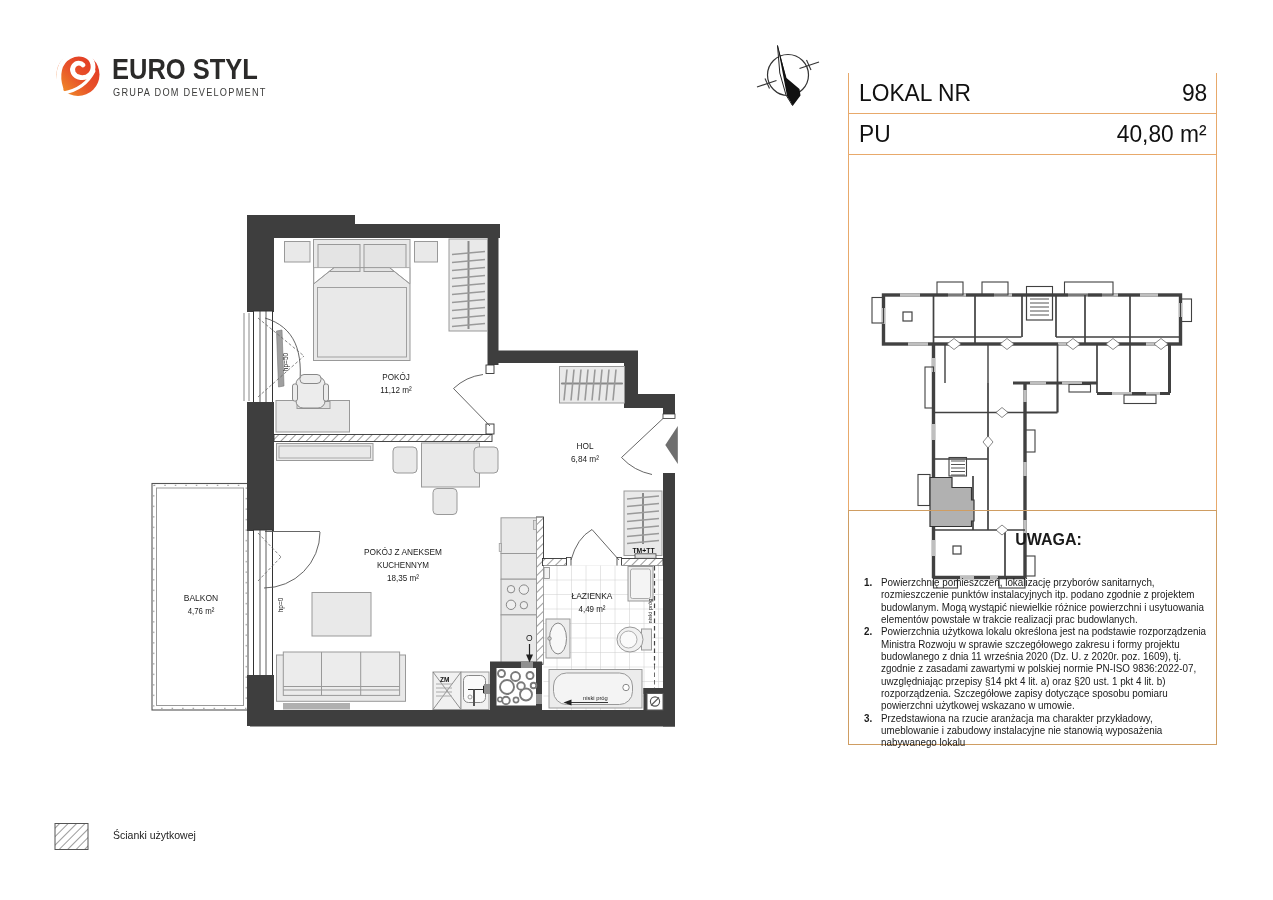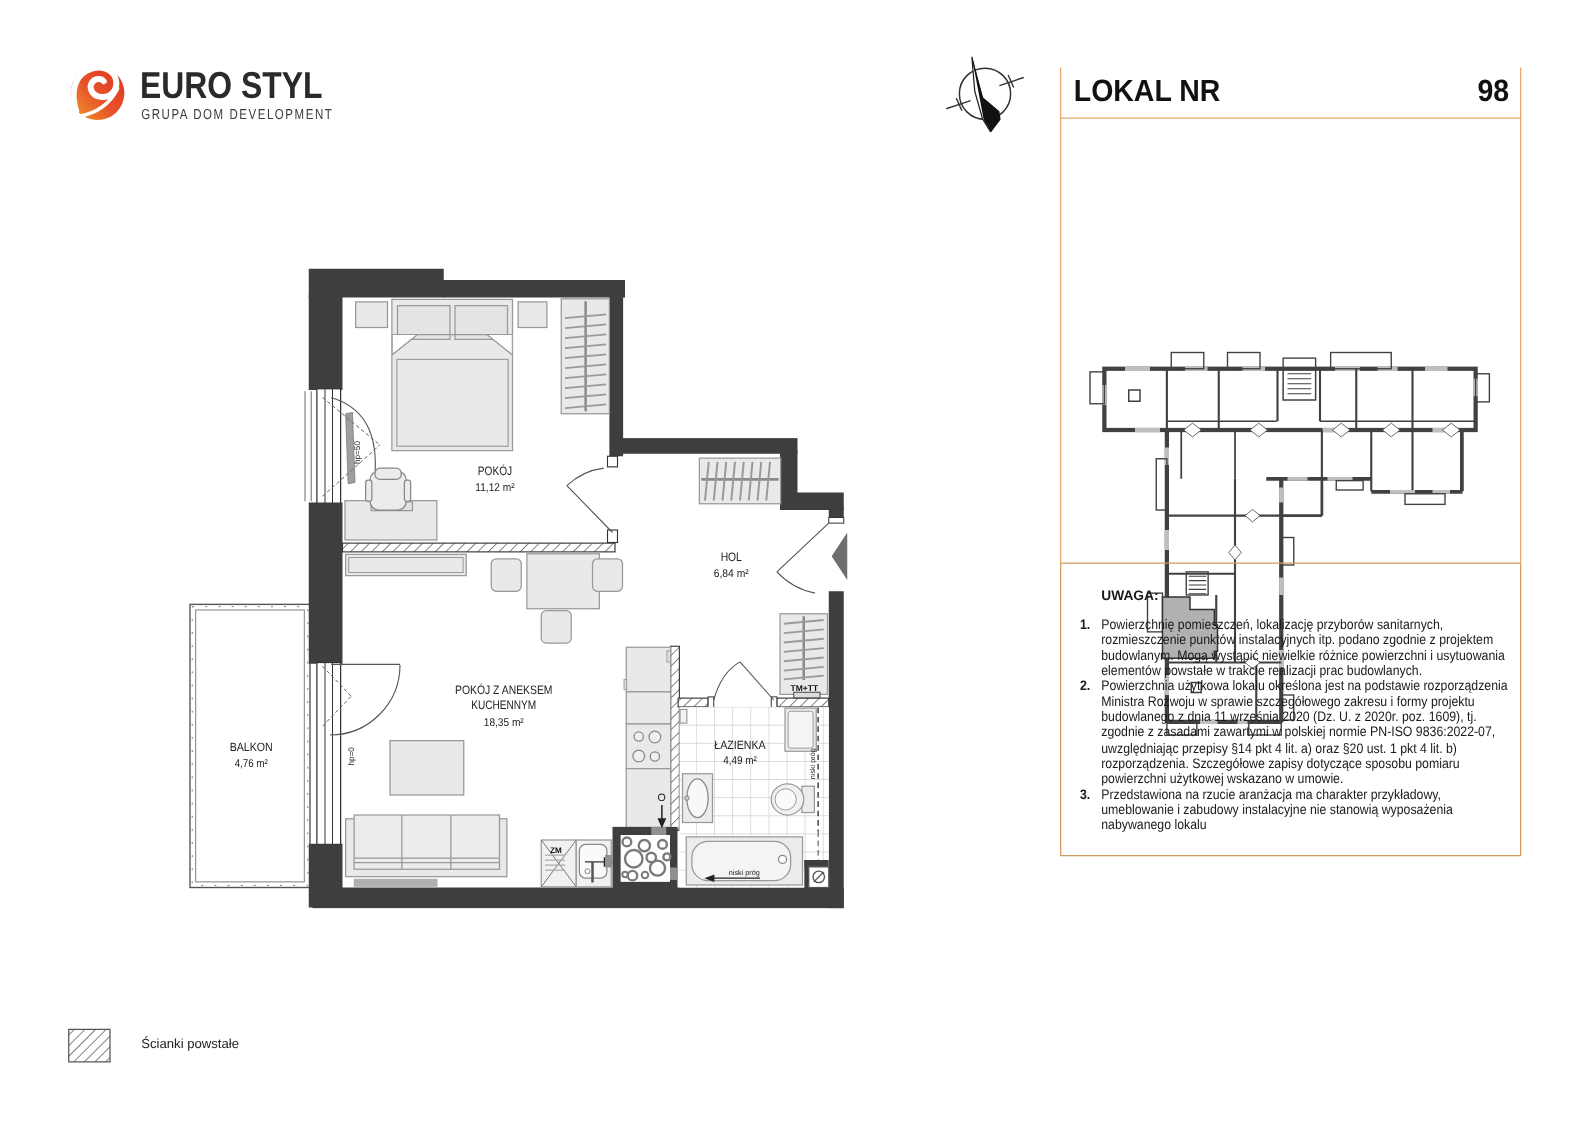--- a/index.html
+++ b/index.html
@@ -420,32 +420,36 @@
 <rect x="953" y="546" width="8" height="8" stroke-width="1.2"></rect>
 </g>
 </svg>
 
 <div class="abs" style="left:112px;top:52px;font-weight:bold;font-size:30px;color:#2b2a29;letter-spacing:0px;transform:scaleX(0.85);transform-origin:0 0;">EURO STYL</div>
 <div class="abs" style="left:113px;top:86px;font-size:11.5px;color:#3c3c3b;letter-spacing:1.55px;transform:scaleX(0.8);transform-origin:0 0;">GRUPA DOM DEVELOPMENT</div>
 
 <div class="tbl">
 
 
-<div class="row" style="font-weight:bold;">
+<div class="row" style="font-weight:normal;margin-top:19px;">
       <span class="lb">LOKAL NR</span>
       <span class="vl">98</span>
     </div>
 
 
 
+<div class="row">
+      <span class="lb">PU</span>
+      <span class="vl">40,80 m²</span>
+    </div>
 
 <div class="panel" style="height:355px;"></div>
 
 <div class="uwaga" style="height:235px;">
-<div style="font-weight:bold;margin:20px 0 11px 32px;font-size:11px;">UWAGA:</div>
+<div style="font-weight:bold;margin:20px 0 27px 32px;font-size:16px;text-align:center;">UWAGA:</div>
 <div style="position:relative;margin-left:32px;line-height:12.35px;font-size:11px;white-space:nowrap;transform:scaleX(0.895);transform-origin:0 0;">
 <span style="position:absolute;left:-19px;font-weight:bold;">1.</span>
 Powierzchnię pomieszczeń, lokalizację przyborów sanitarnych,<br>
 rozmieszczenie punktów instalacyjnych itp. podano zgodnie z projektem<br>
 budowlanym. Mogą wystąpić niewielkie różnice powierzchni i usytuowania<br>
 elementów powstałe w trakcie realizacji prac budowlanych.</div>
 <div style="position:relative;margin-left:32px;line-height:12.35px;font-size:11px;white-space:nowrap;transform:scaleX(0.895);transform-origin:0 0;">
 <span style="position:absolute;left:-19px;font-weight:bold;">2.</span>
 Powierzchnia użytkowa lokalu określona jest na podstawie rozporządzenia<br>
 Ministra Rozwoju w sprawie szczegółowego zakresu i formy projektu<br>
@@ -455,13 +459,13 @@
 rozporządzenia. Szczegółowe zapisy dotyczące sposobu pomiaru<br>
 powierzchni użytkowej wskazano w umowie.</div>
 <div style="position:relative;margin-left:32px;line-height:12.35px;font-size:11px;white-space:nowrap;transform:scaleX(0.895);transform-origin:0 0;">
 <span style="position:absolute;left:-19px;font-weight:bold;">3.</span>
 Przedstawiona na rzucie aranżacja ma charakter przykładowy,<br>
 umeblowanie i zabudowy instalacyjne nie stanowią wyposażenia<br>
 nabywanego lokalu</div>
 </div>
 </div>
 
-<div class="abs" style="left:113px;top:829px;font-size:10.5px;color:#222;">Ścianki powstałe</div>
+<div class="abs" style="left:113px;top:829px;font-size:10.5px;color:#222;">Ścianki użytkowej</div>
 
 </body></html>

